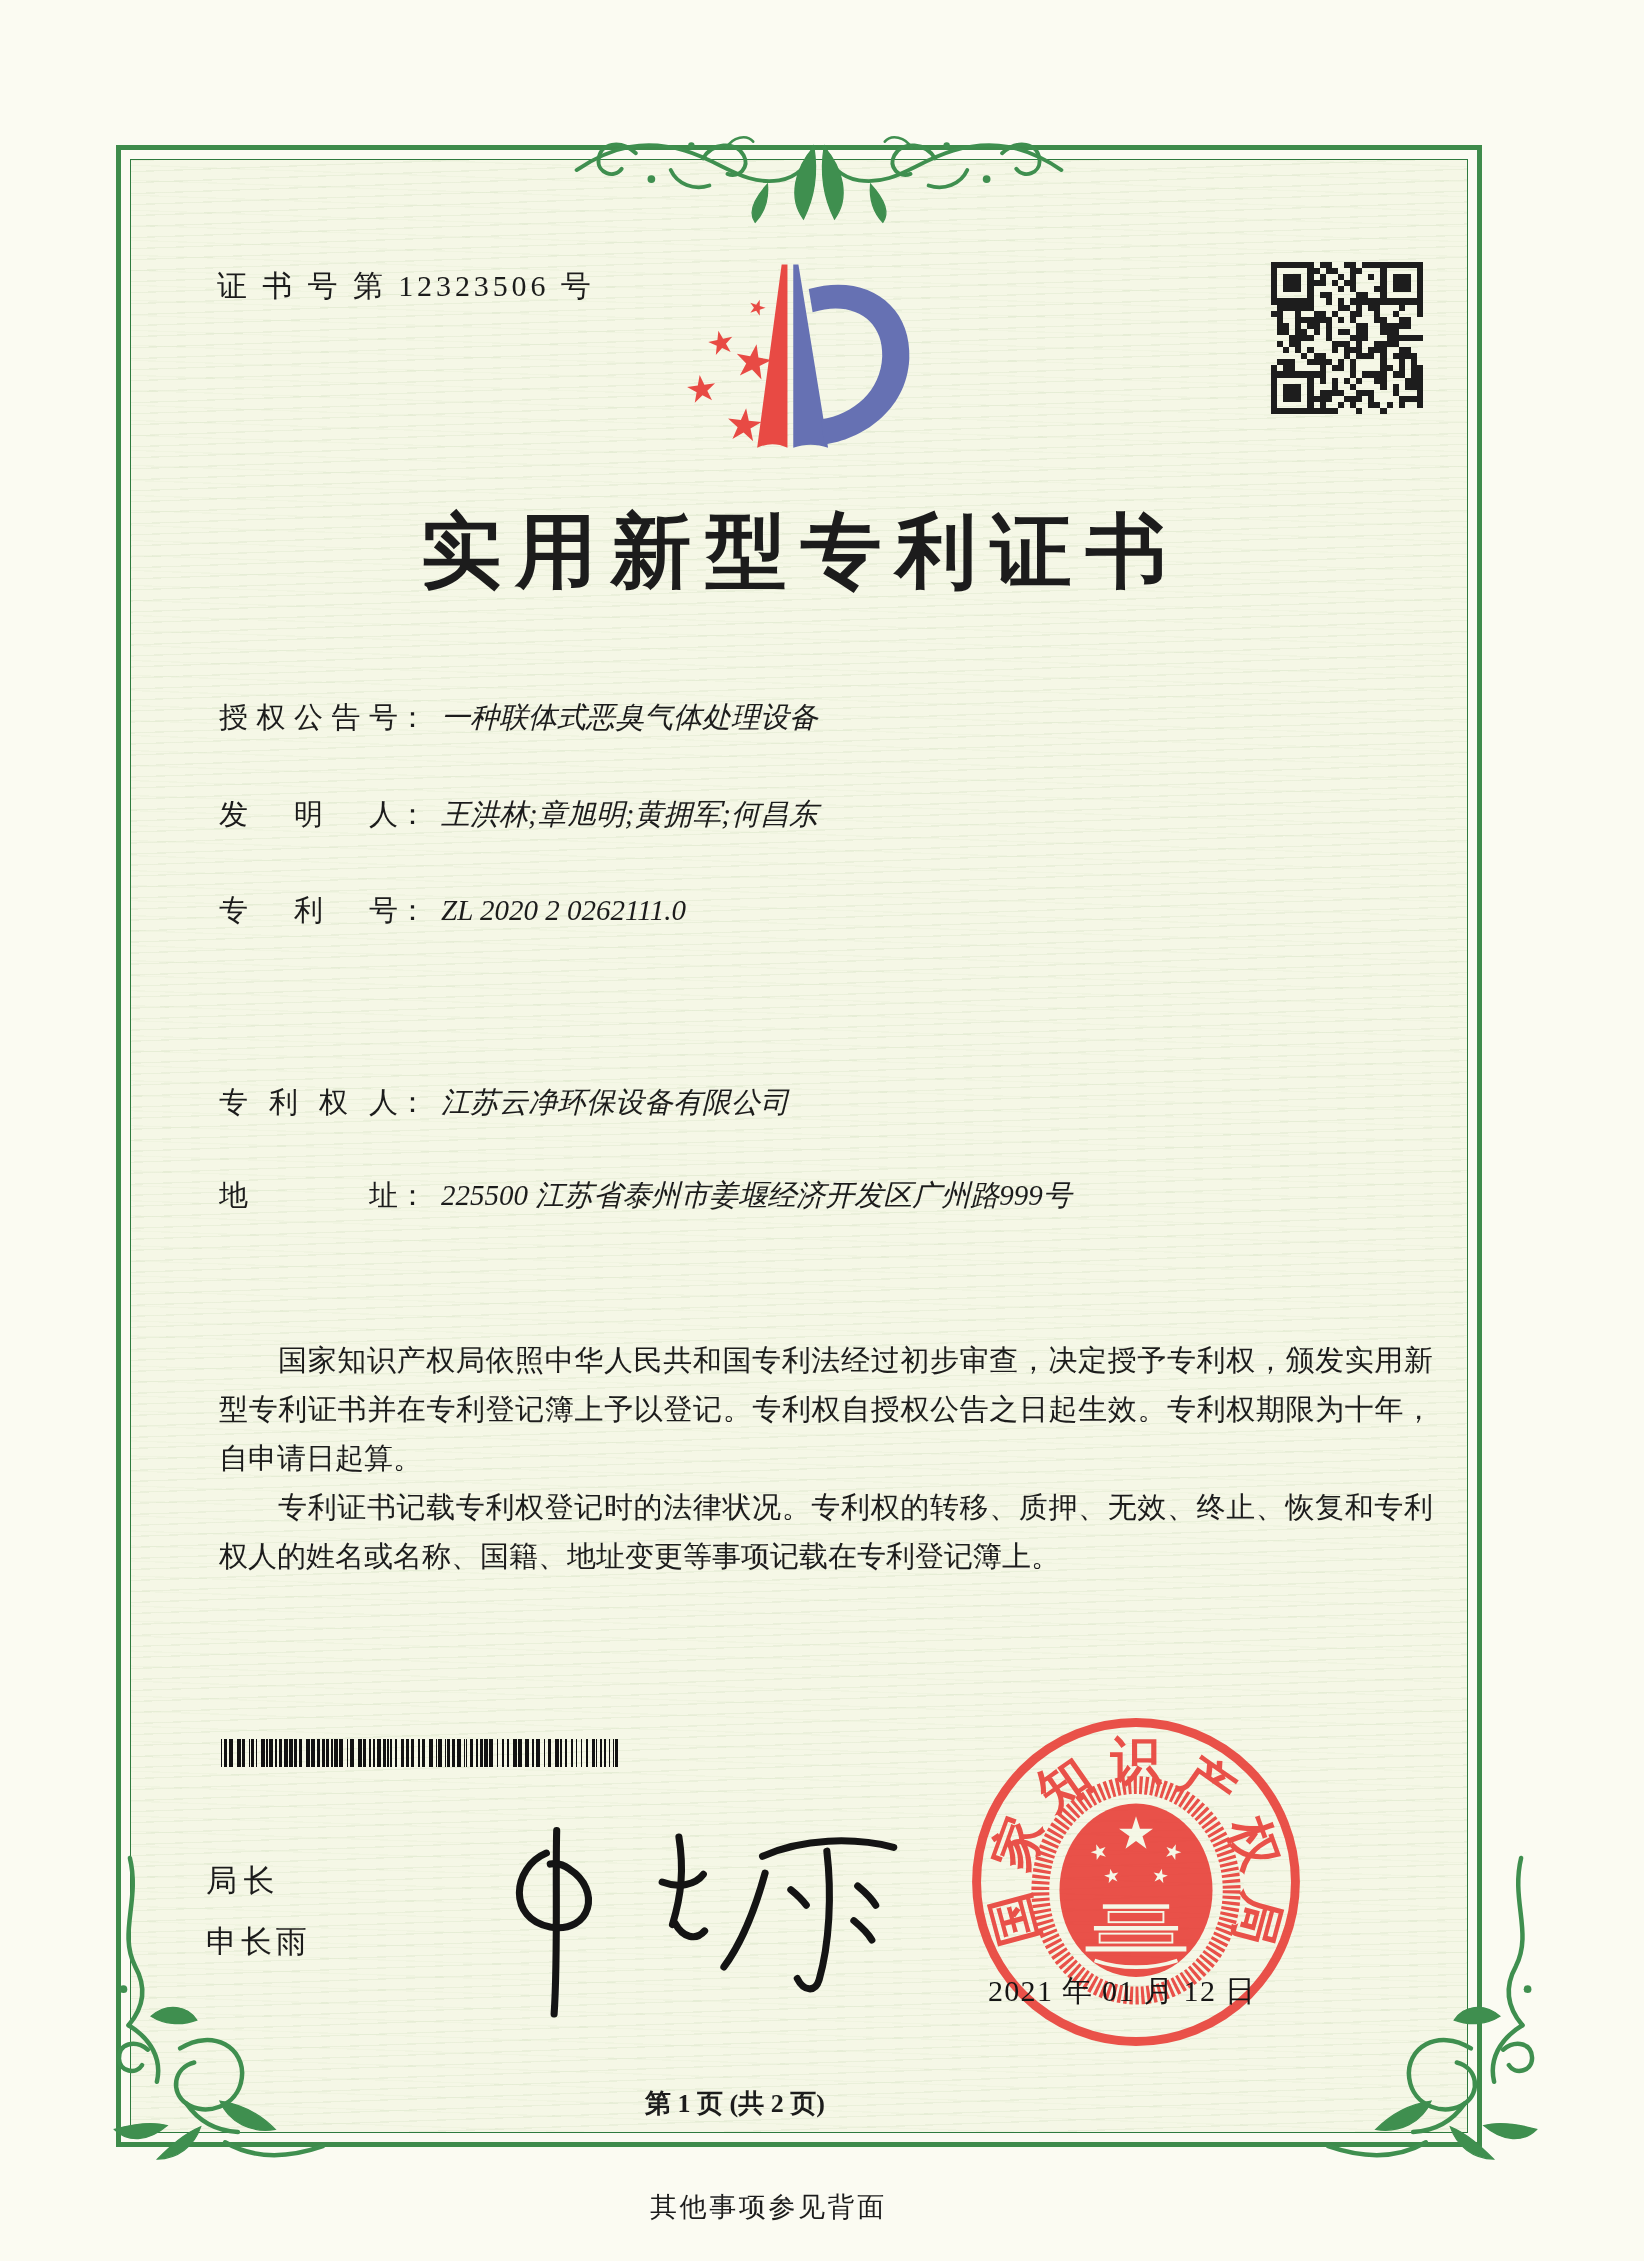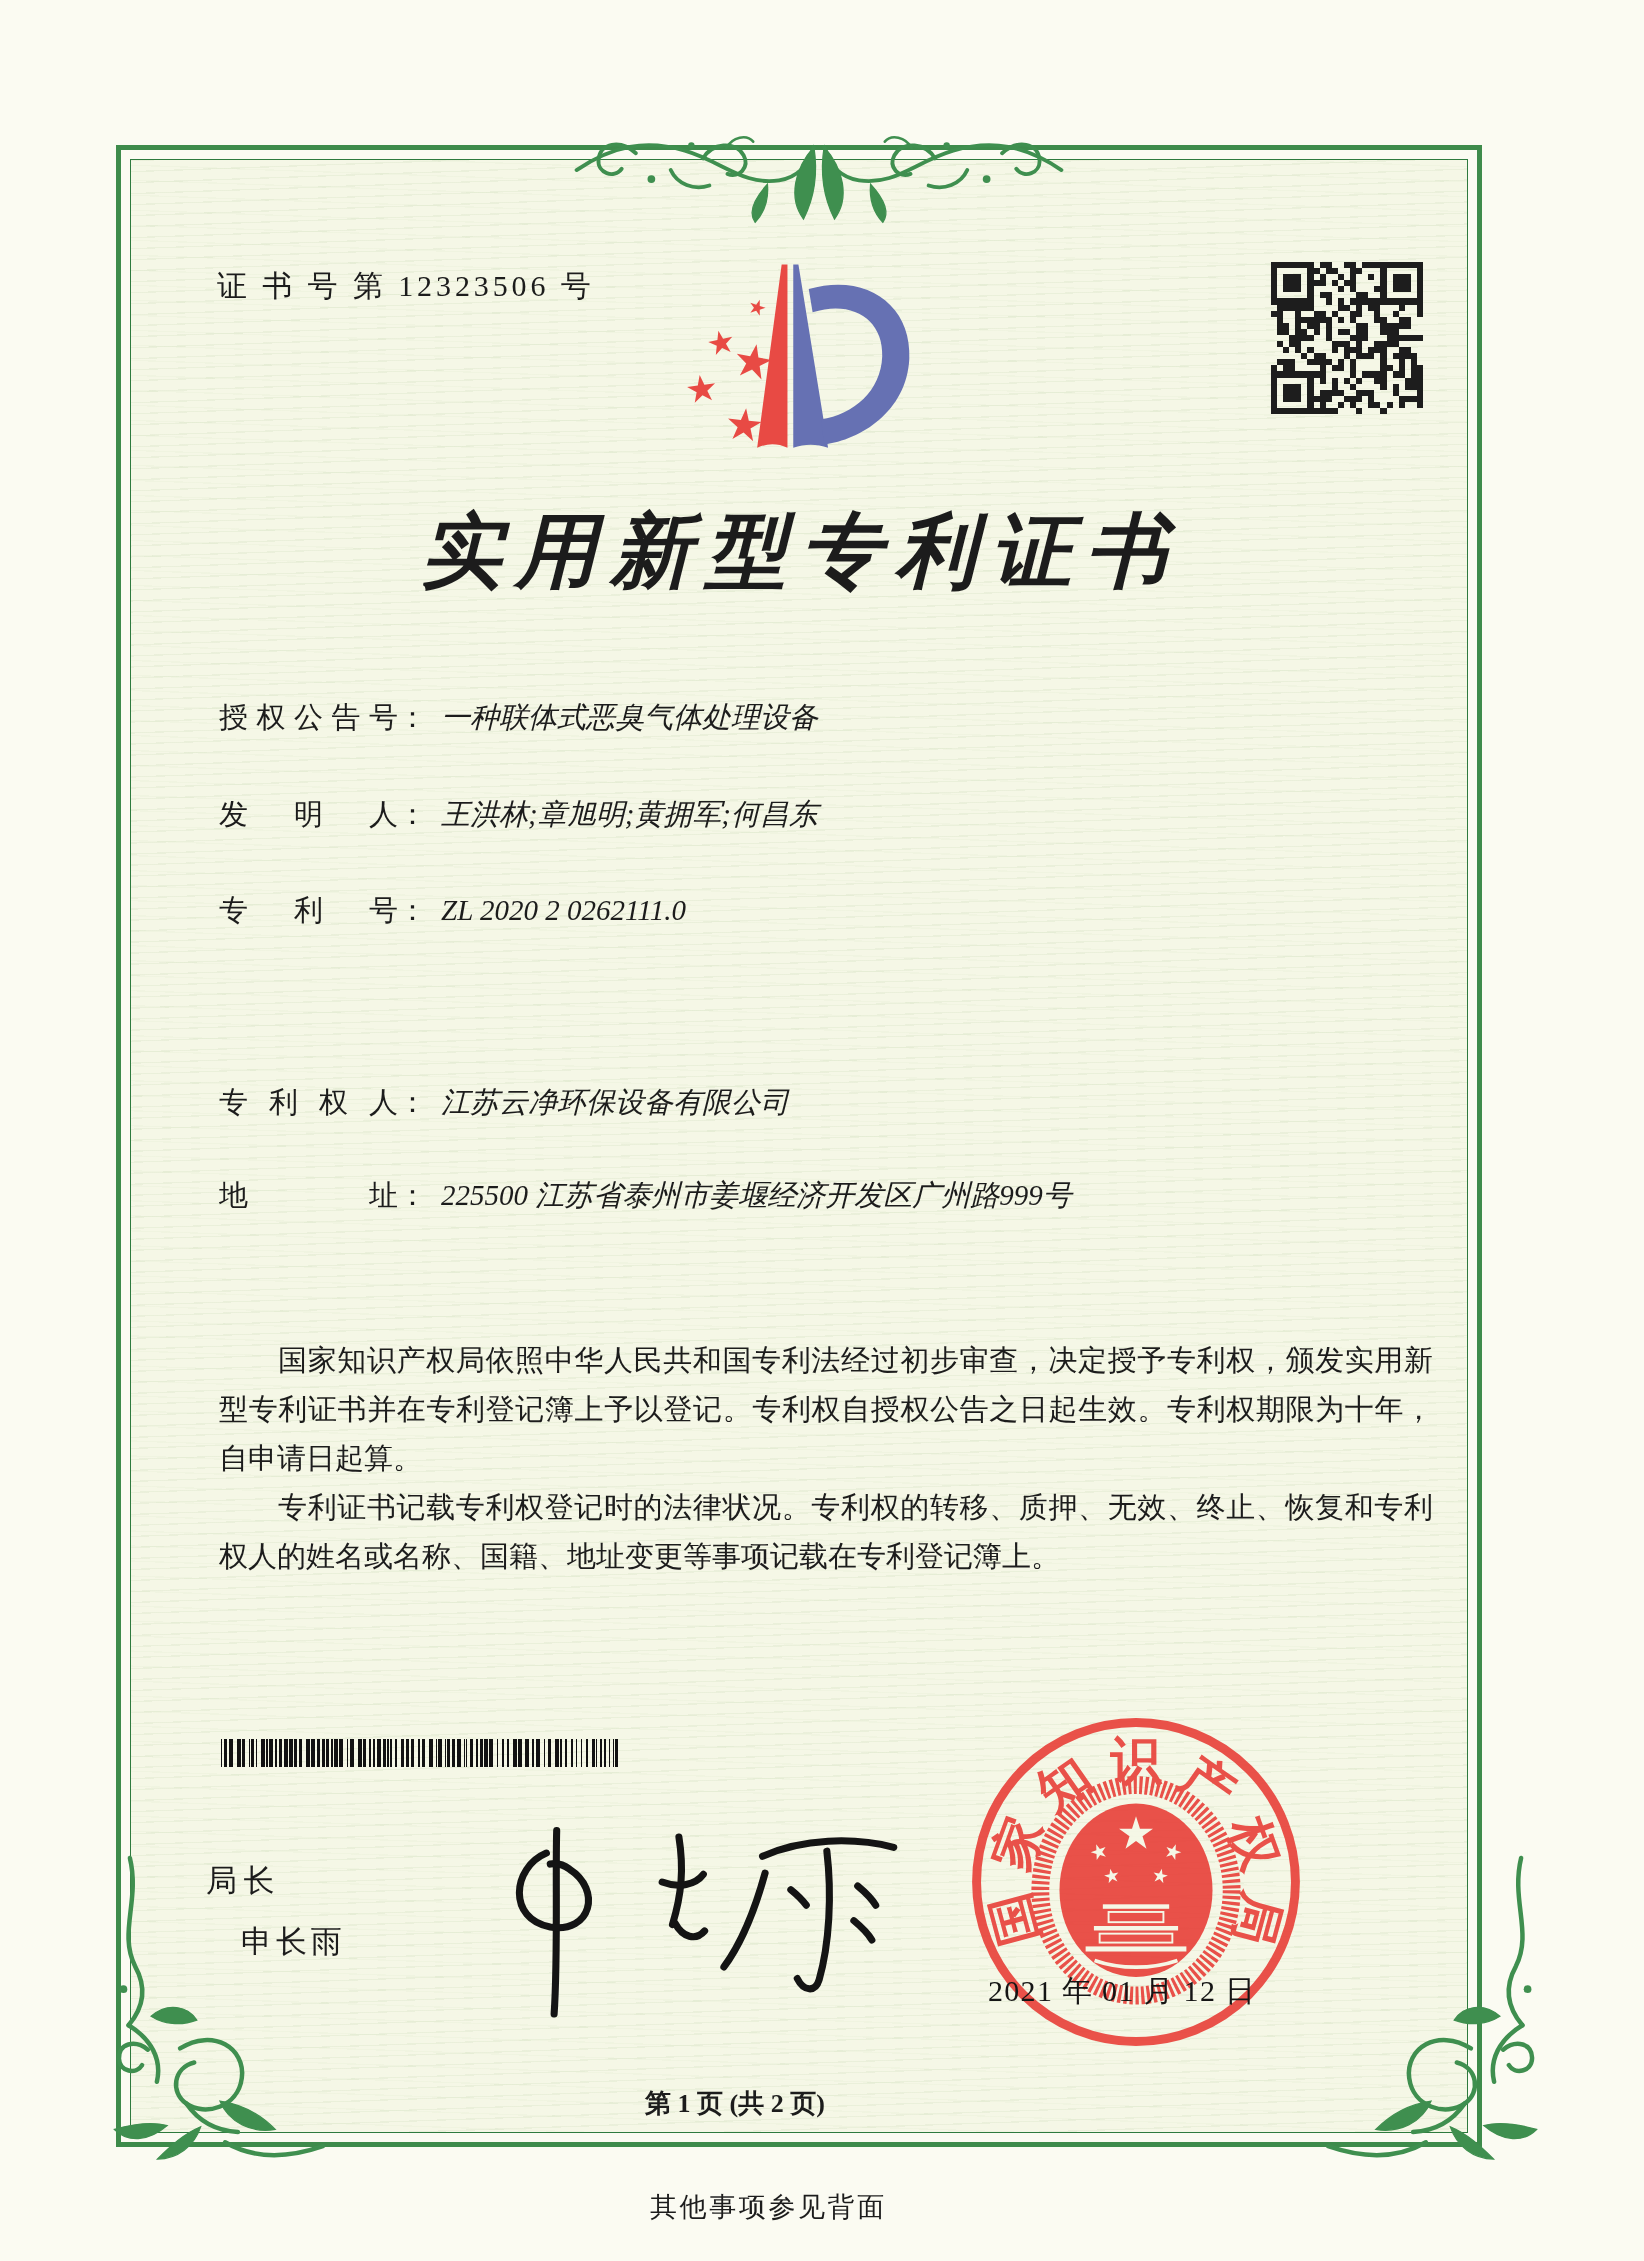--- a/index.html
+++ b/index.html
@@ -26,38 +26,38 @@
       repeating-linear-gradient(2deg, rgba(175,205,150,0.07) 0 1.3px, rgba(0,0,0,0) 1.3px 15px);
   }
   .ornament{position:absolute;pointer-events:none;}
   
   .cert-no{
     position:absolute;left:217px;top:266px;
     font-size:30px;letter-spacing:3.9px;white-space:nowrap;
   }
   .doc-title{
     position:absolute;left:117px;top:498px;width:1367px;
-    text-align:center;font-size:81px;font-weight:bold;letter-spacing:14px;white-space:nowrap;font-style:italic;
+    text-align:center;font-size:81px;font-weight:bold;letter-spacing:14px;white-space:nowrap;
   }
   .field-row{position:absolute;left:219px;font-size:29px;white-space:nowrap;}
   .field-label{
     display:inline-block;width:179px;
     text-align:justify;text-align-last:justify;vertical-align:bottom;
   }
   .field-colon{display:inline-block;}
   .field-value{display:inline-block;margin-left:14px;font-style:italic;}
   .grant-no{position:absolute;left:809px;top:0;font-size:29px;white-space:nowrap;}
   .grant-no .field-label{width:148px;}
   .body-text{
     position:absolute;left:219px;top:1336px;width:1214px;
     font-size:29px;line-height:49px;text-align:justify;
   }
   .body-text p{margin:0;text-indent:59px;}
   .officer-title{position:absolute;left:206px;top:1860px;font-size:31px;letter-spacing:6.4px;text-align:right;}
-  .officer-name{position:absolute;left:206px;top:1921px;font-size:31px;letter-spacing:3.9px;margin-left:35px;}
+  .officer-name{position:absolute;left:206px;top:1921px;font-size:31px;letter-spacing:3.9px;}
   .seal-date{
     position:absolute;left:988px;top:1971px;font-size:30px;letter-spacing:1.3px;
     white-space:nowrap;color:#151515;
   }
   .page-info{position:absolute;left:645px;top:2086px;width:219px;font-size:26px;font-weight:bold;}
   .back-note{position:absolute;left:634px;top:2189px;font-size:27px;letter-spacing:2.6px;white-space:nowrap;margin-left:16px;}
   svg{display:block;}
 </style>
 </head>
 <body>

